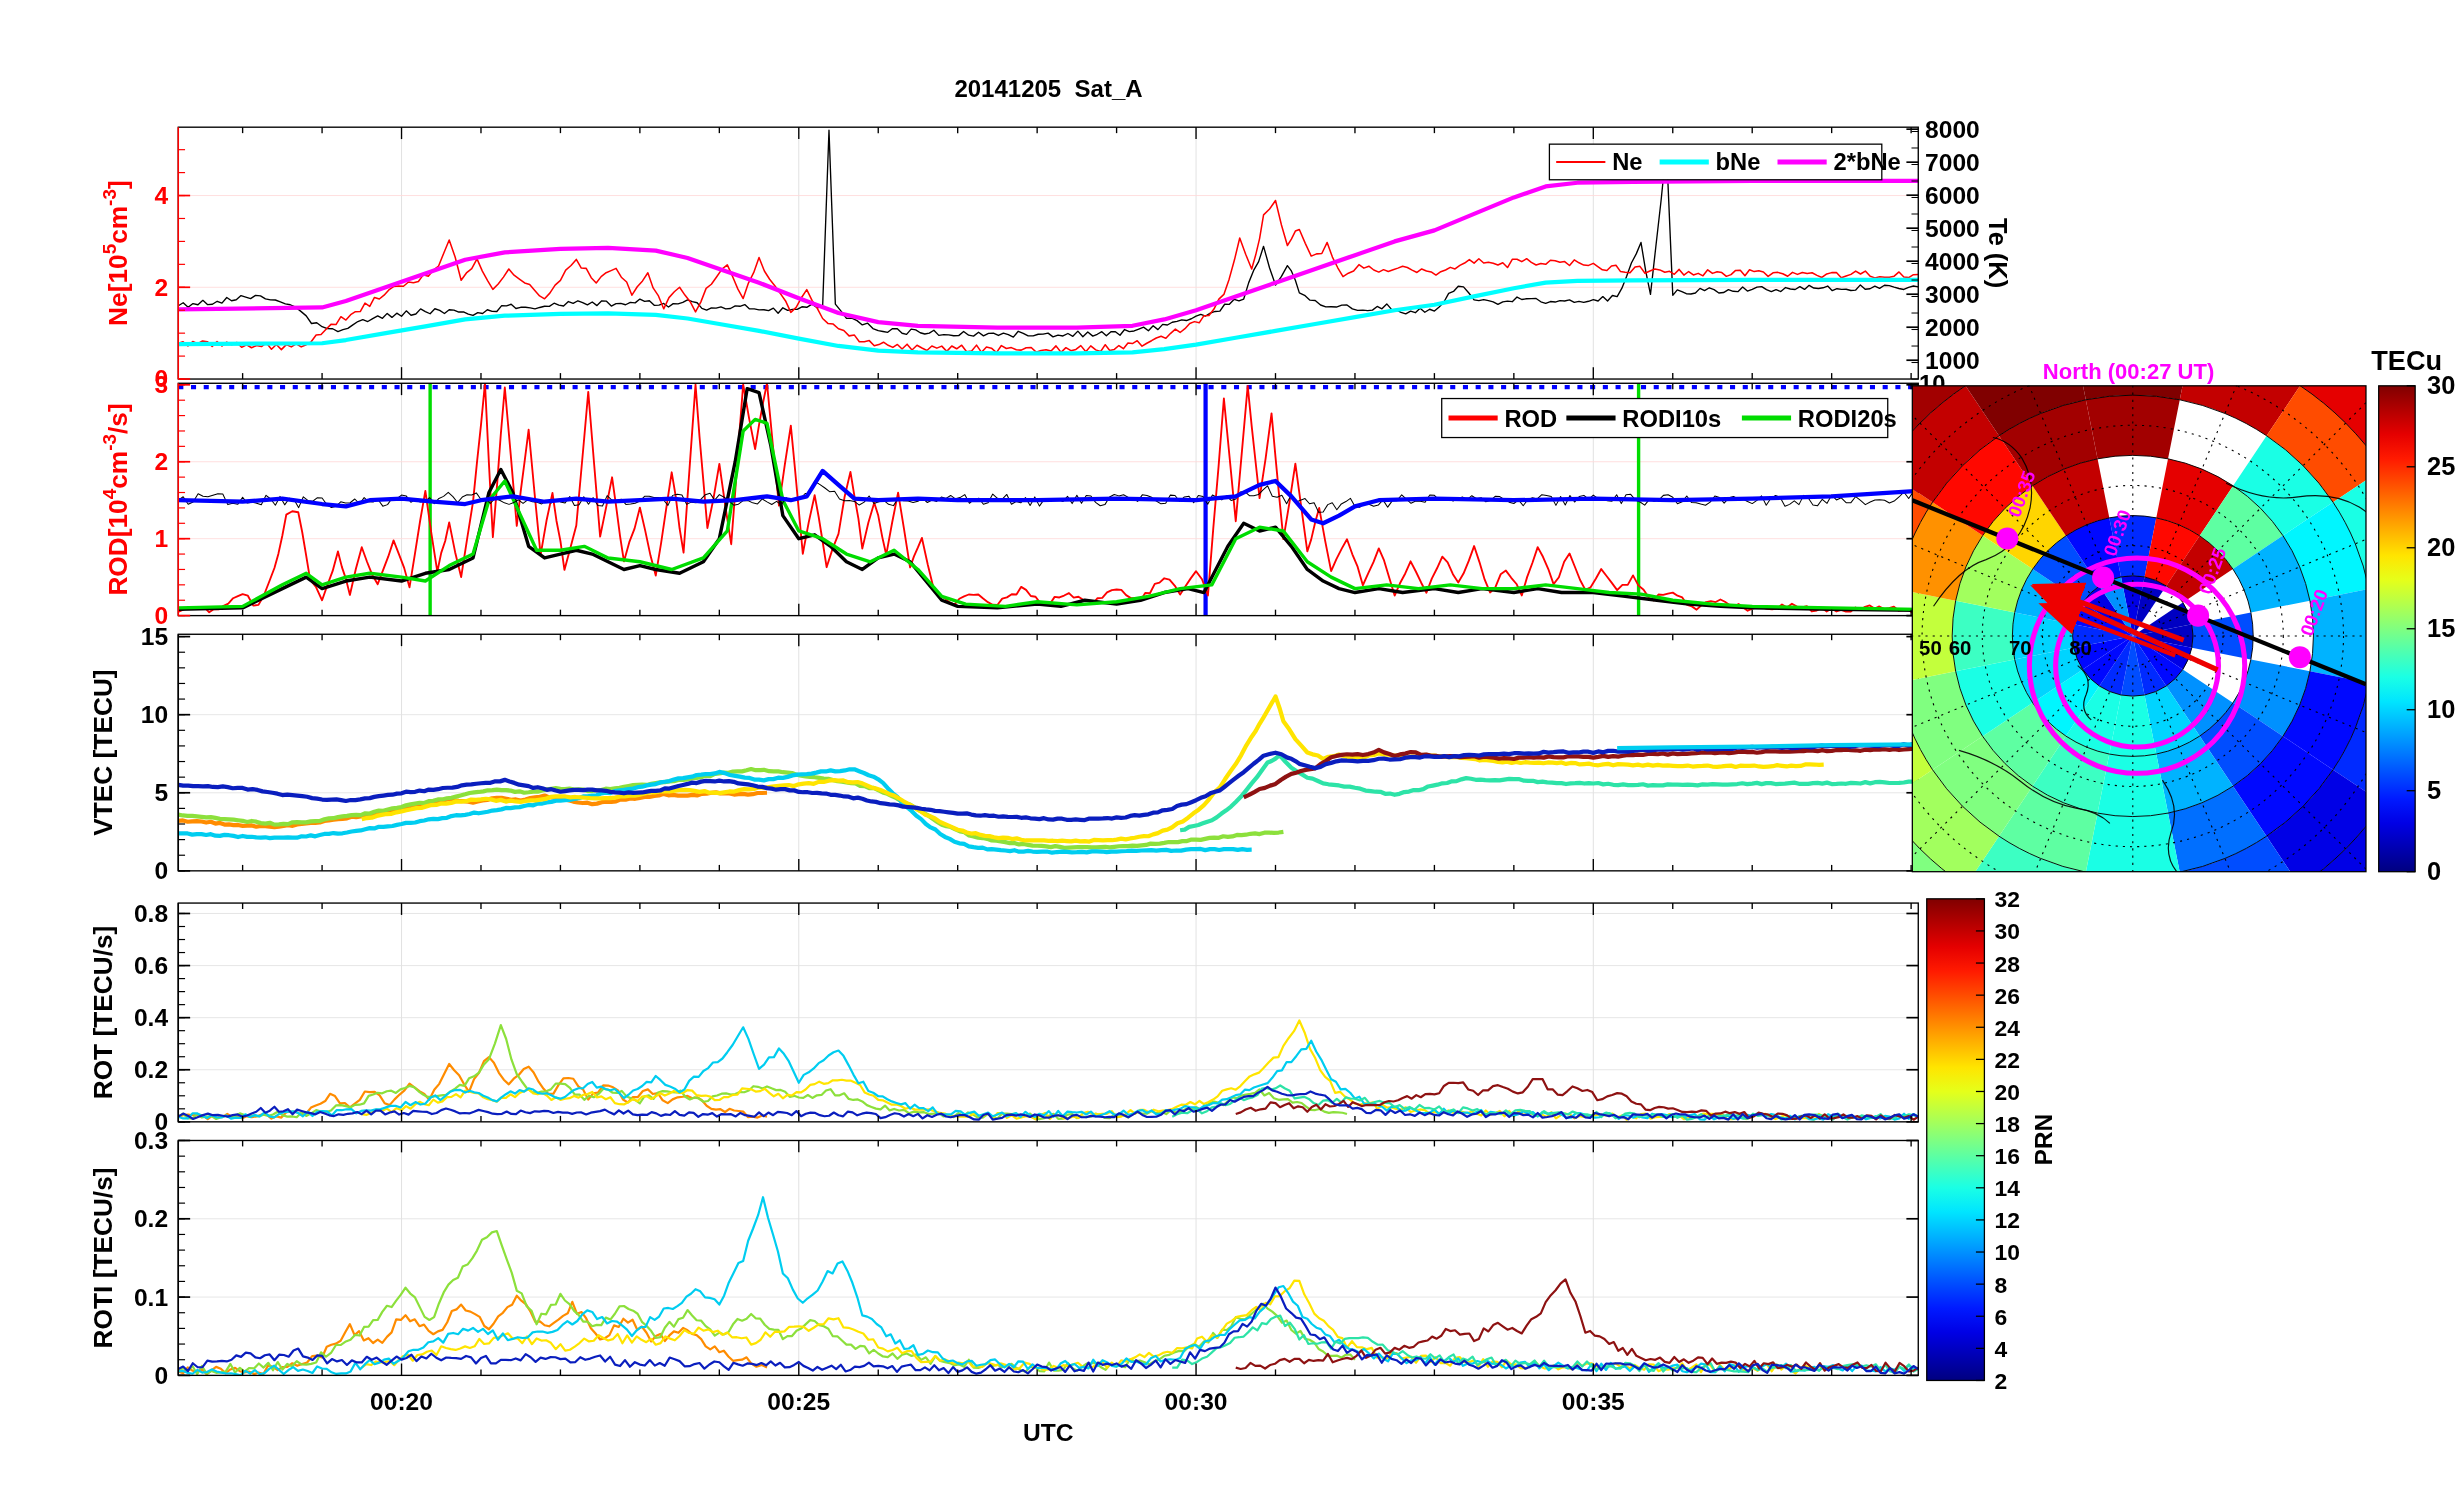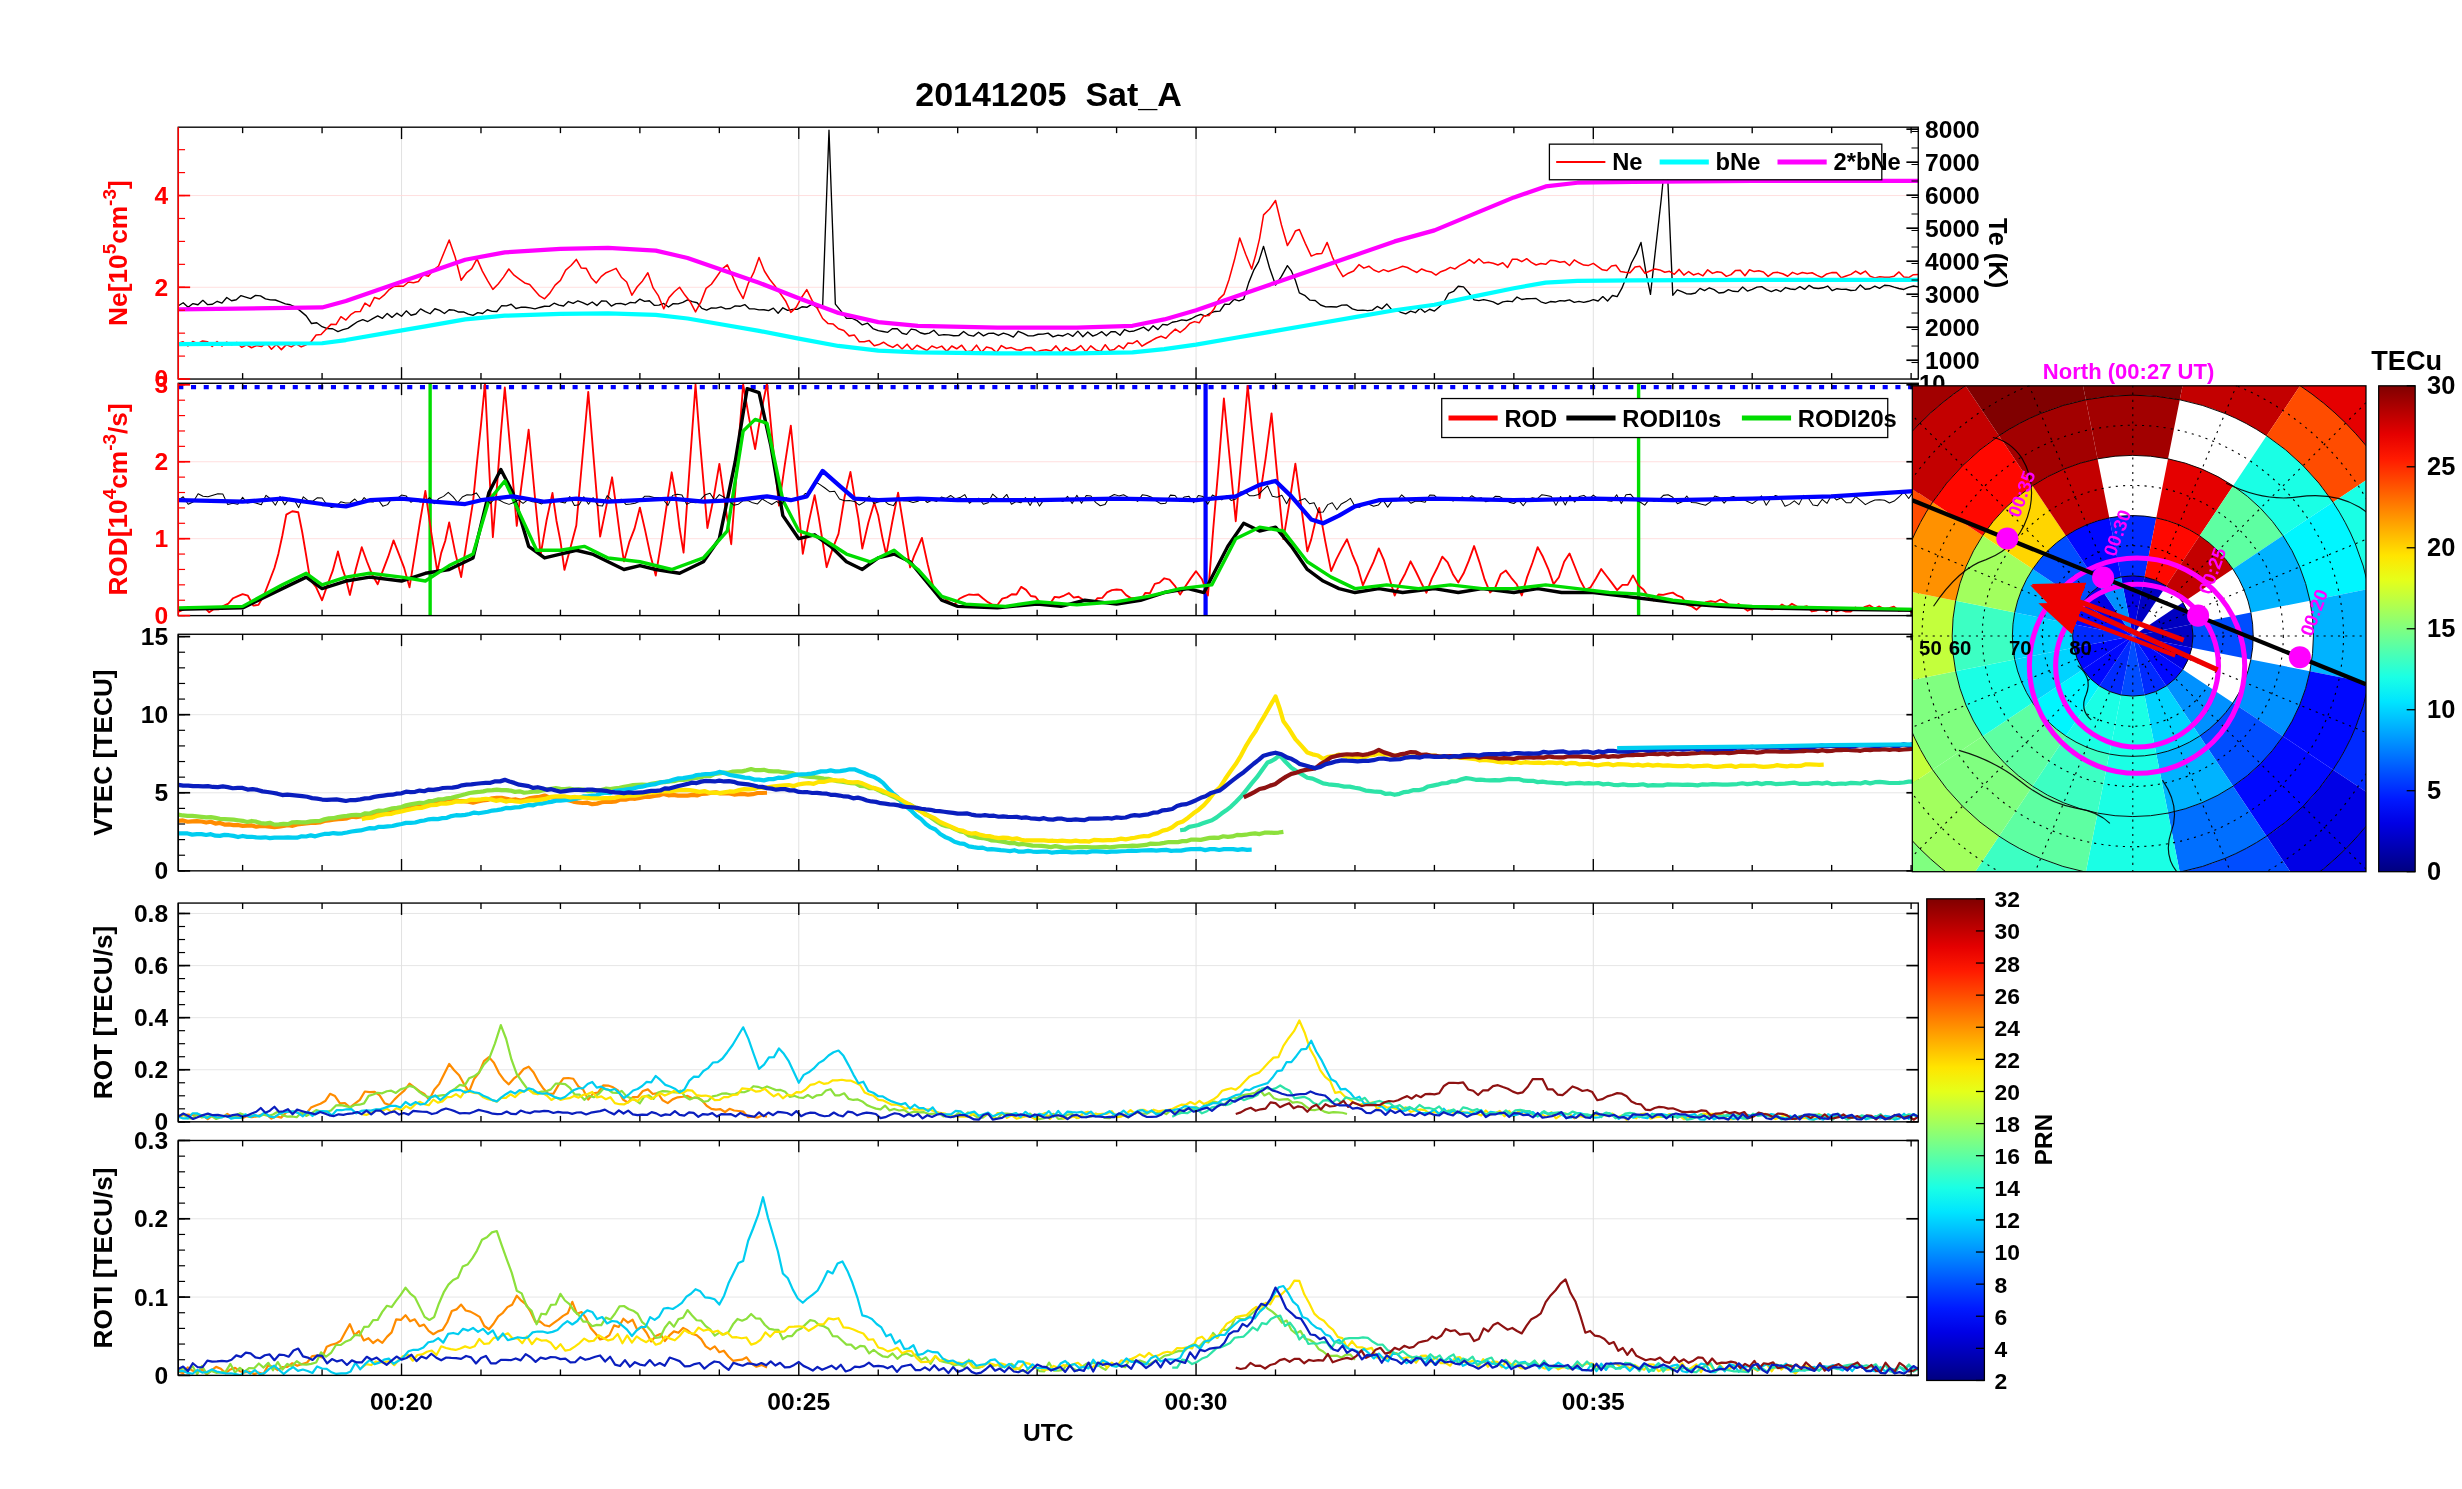--- a/index.html
+++ b/index.html
@@ -1,19 +1,19 @@
 <!DOCTYPE html>
 <html style="font-size:13.6px"><head>
 <meta charset="utf-8">
 <style>
   html,body{margin:0;padding:0;background:#fff;}
   .stage{position:relative;width:2462px;height:1489px;background:#fff;overflow:hidden;
          font-family:"Liberation Sans",sans-serif;}
   .fig-title{position:absolute;left:178px;top:75px;width:1741px;text-align:center;
-             font-size:34px;font-weight:bold;color:#000;white-space:pre;}
+             font-size:24px;font-weight:bold;color:#000;white-space:pre;}
   svg{position:absolute;left:0;top:0;}
   text{font-family:"Liberation Sans",sans-serif;}
 </style>
 </head>
 <body>
 
 <div class="stage">
   <div class="fig-title">20141205  Sat_A</div>
   <svg id="fig-svg" width="2462" height="1489" viewBox="0 0 2903 1756">
       <g>

